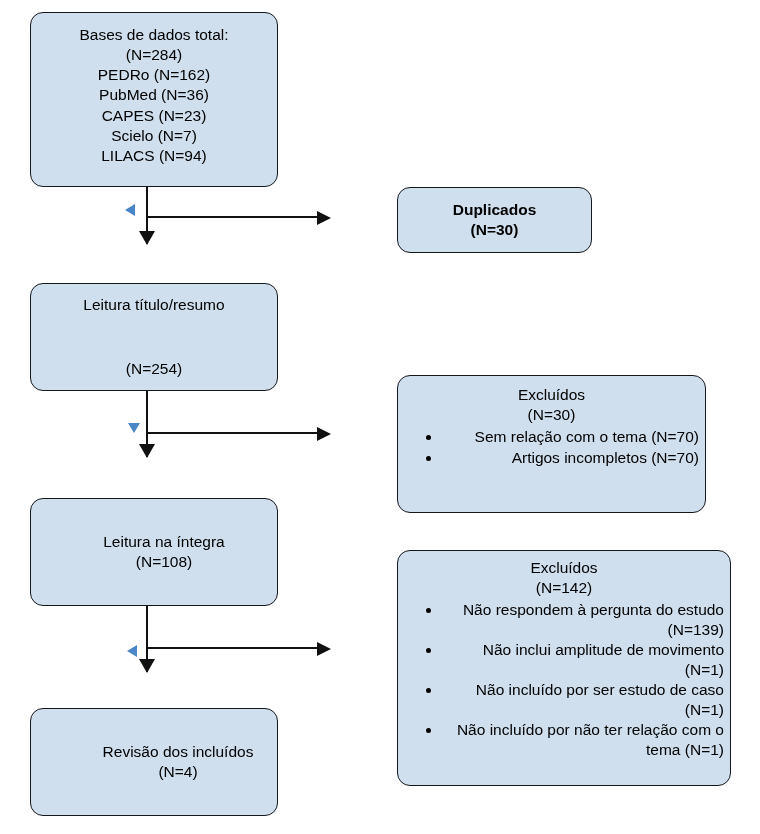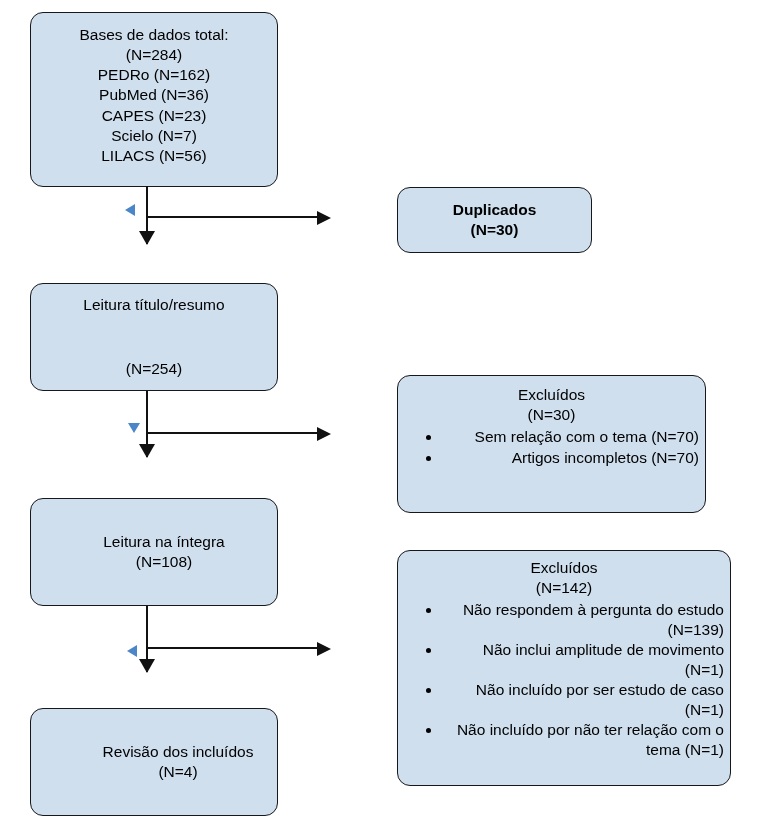--- a/index.html
+++ b/index.html
@@ -104,21 +104,21 @@
 
 <div id="canvas">
 
   <div class="node" id="node-sources">
     <span class="line">Bases de dados total:</span>
     <span class="line">(N=284)</span>
     <span class="line">PEDRo (N=162)</span>
     <span class="line">PubMed (N=36)</span>
     <span class="line">CAPES (N=23)</span>
     <span class="line">Scielo (N=7)</span>
-    <span class="line">LILACS (N=56)</span>
+    <span class="line">LILACS (N=94)</span>
   </div>
 
   <div class="v-line" style="left:146px; top:186px; height:58px;"></div>
   <div class="arrow-down" style="left:139px; top:231px;"></div>
   <div class="h-line" style="left:148px; top:216px; width:170px;"></div>
   <div class="arrow-right" style="left:317px; top:211px;"></div>
   <div class="marker-left" style="left:125px; top:204px;"></div>
 
   <div class="node" id="node-duplicates">
     <span class="line">Duplicados</span>

